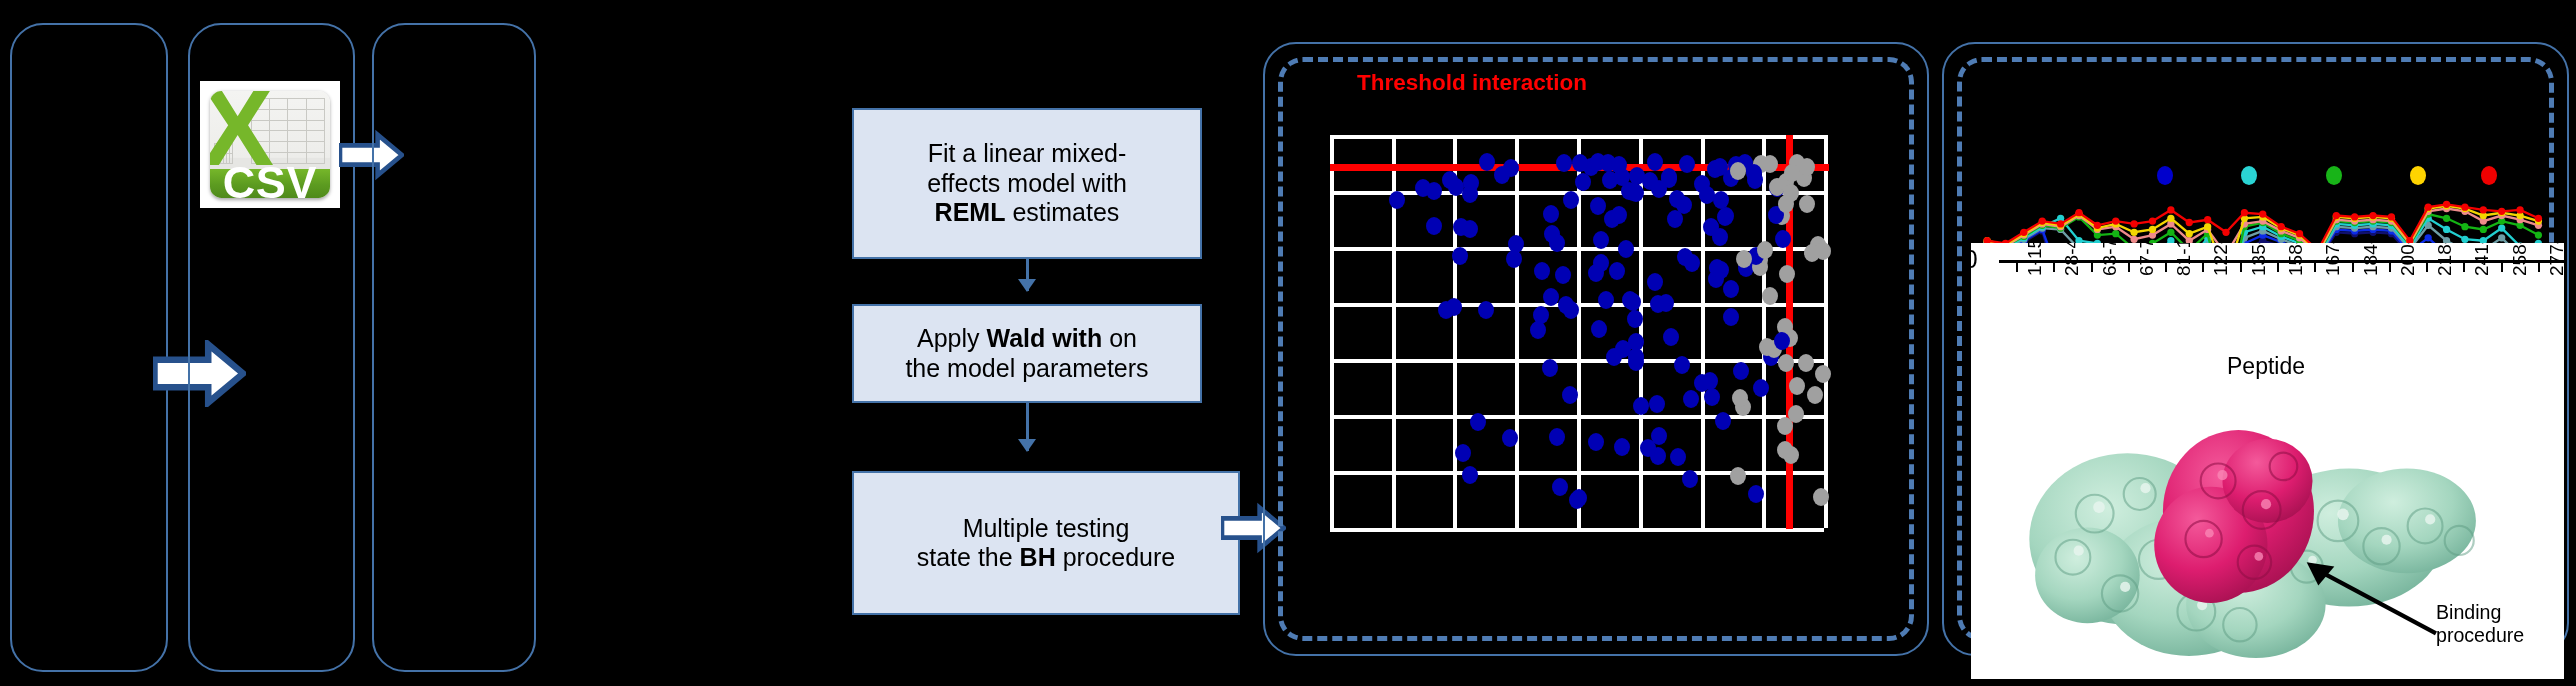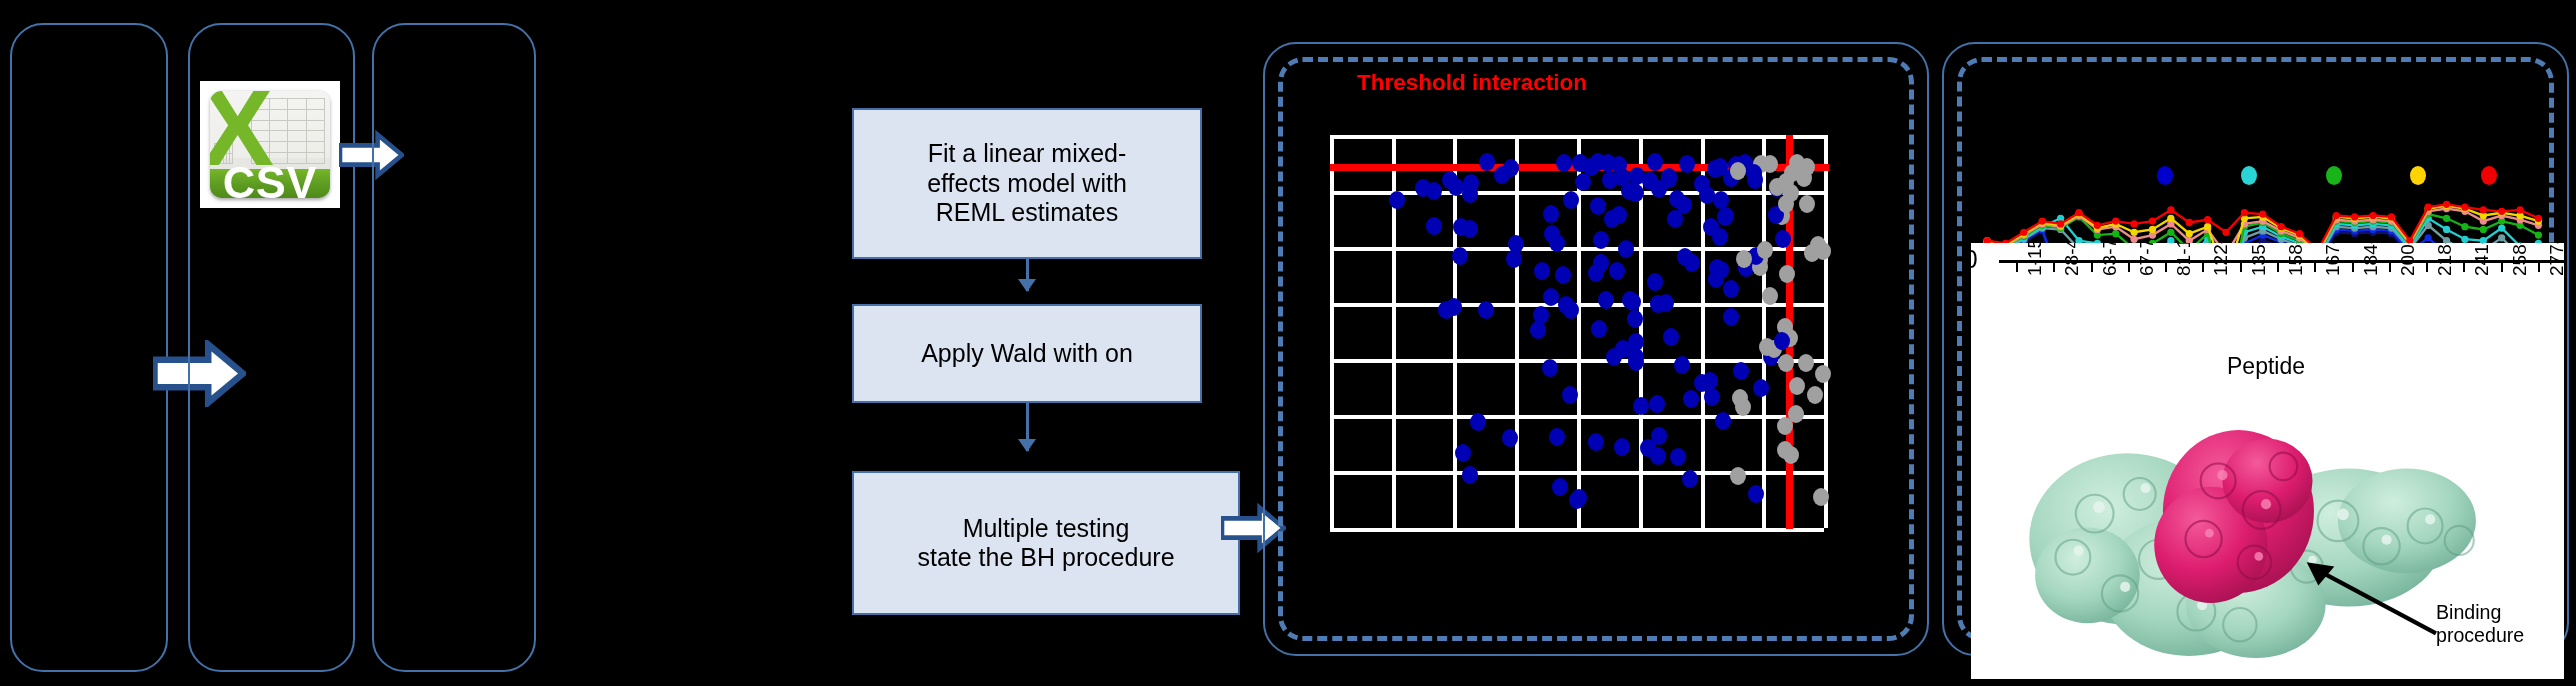--- a/index.html
+++ b/index.html
@@ -17,21 +17,21 @@
   .flowarrow{position:absolute;}
   .flowarrow svg{display:block;}
 
   
   .stepbox{
     position:absolute;background:#dce4f2;border:2.2px solid #4472a8;
     box-sizing:border-box;display:flex;align-items:center;justify-content:center;
     text-align:center;color:#000;line-height:1.18;padding:4.4px 5.8px;
   }
   .stepbox .t{font-size:25px;}
-  .stepbox b{font-weight:normal;}
+  .stepbox b{font-weight:bold;}
   .connector{position:absolute;background:#4472a8;width:2.9px;}
   .connector .head{position:absolute;left:-8px;bottom:-0.7px;width:0;height:0;
       border-left:9.4px solid transparent;border-right:9.4px solid transparent;border-top:13px solid #4472a8;}
 
   
   .csvwrap{position:absolute;background:#fff;box-sizing:border-box;}
   .csvicon{position:absolute;left:10.2px;top:10.2px;right:10.2px;bottom:10.2px;
     border-radius:11.6px;overflow:hidden;
     background:linear-gradient(180deg,#f4f4f2 0%,#ededea 62%,#e6e6e3 63%,#e6e6e3 100%);
     box-shadow:0 1.5px 3.6px rgba(0,0,0,.35);}
@@ -163,20 +163,21 @@
         <div><b>REML</b><span> estimates</span></div>
       </div>
     </div>
   <div class="connector" style="left:1026px;top:259px;height:32px;">
     <div class="head"></div>
   </div>
 
   <div class="stepbox" id="step-wald" style="left:852px;top:304px;width:350px;height:99px;">
       <div class="t">
         <div><span>Apply </span><b>Wald with</b><span> on</span></div>
+        <div><span>the model parameters</span></div>
       </div>
     </div>
   <div class="connector" style="left:1026px;top:403px;height:48px;">
     <div class="head"></div>
   </div>
 
   <div class="stepbox" id="step-bh" style="left:852px;top:471px;width:388px;height:144px;">
       <div class="t">
         <div><span>Multiple testing</span></div>
         <div><span>state the </span><b>BH</b><span> procedure</span></div>

